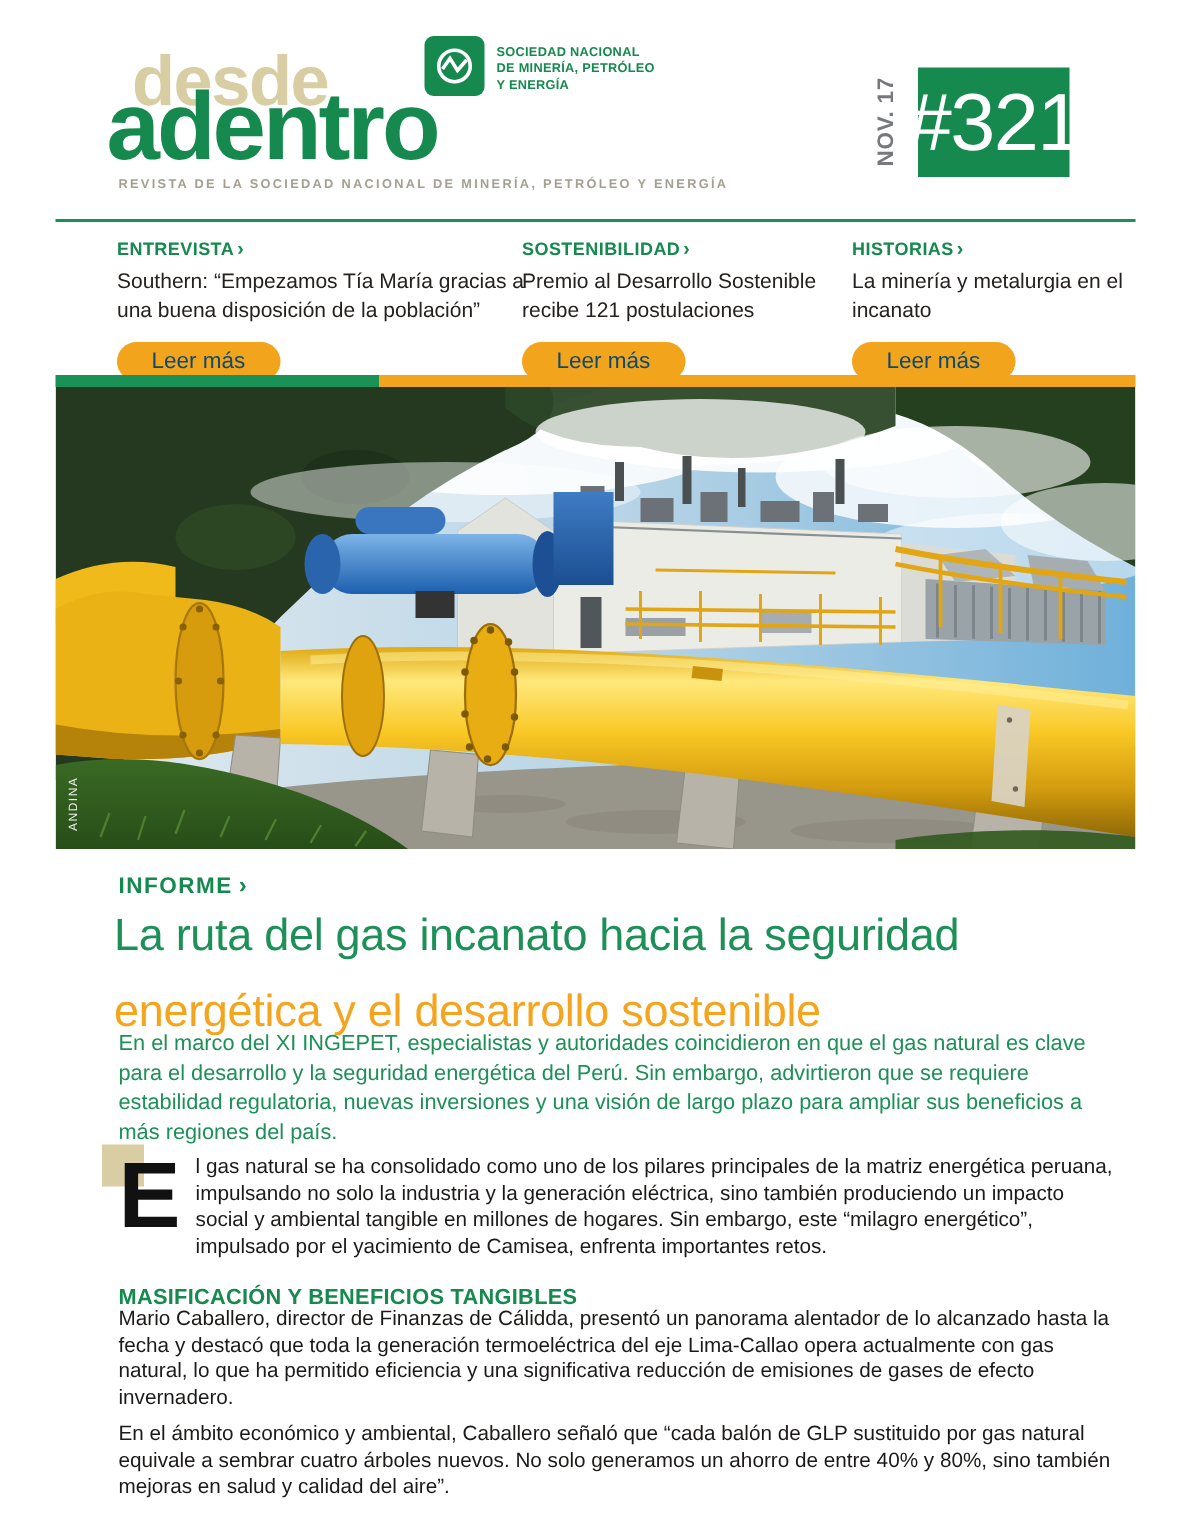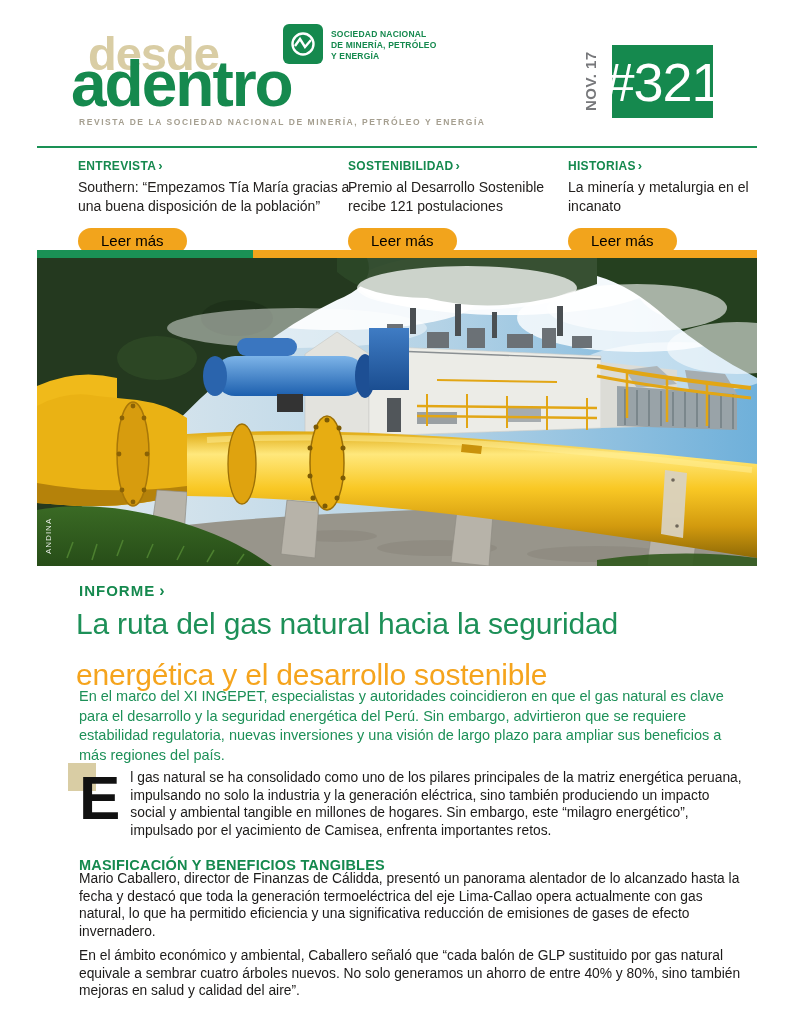--- a/index.html
+++ b/index.html
@@ -30,21 +30,21 @@
 
   
   .rule-green{position:absolute;left:37px;top:146px;width:720px;height:2px;background:#1a9155;}
   .teaser{position:absolute;top:158px;}
   .teaser-1{left:78px;width:278px;}
   .teaser-2{left:348px;width:232px;}
   .teaser-3{left:568px;width:190px;}
   .t-cat{font-size:12px;font-weight:bold;color:#15894e;letter-spacing:0.3px;}
   .t-chevron{font-weight:bold;margin-left:2px;font-size:13px;}
   .t-title{margin-top:5px;font-size:14px;line-height:18.5px;color:#24211f;height:40px;}
-  .t-btn{display:inline-block;margin-top:10px;background:#f2a41c;color:#000000;
+  .t-btn{display:inline-block;margin-top:10px;background:#f2a41c;color:#0c4a6e;
          font-size:15px;line-height:26px;height:26px;padding:0 23px;border-radius:13px;
          border:none;cursor:pointer;text-align:center;}
 
   
   .bar-duo{position:absolute;left:37px;top:250px;width:720px;height:8px;display:flex;}
   .bar-duo .seg-green{width:216px;height:8px;background:#1a9155;}
   .bar-duo .seg-orange{flex:1;height:8px;background:#f2a41c;}
   .hero{position:absolute;left:37px;top:258px;width:720px;height:308px;overflow:hidden;}
 
   
@@ -304,21 +304,21 @@
       </g>
       <path d="M560,308 L720,308 L720,300 C660,292 600,296 560,302 Z" fill="#31591d" opacity="0.9"></path>
 
       <text transform="translate(14,296) rotate(-90)" font-size="8" letter-spacing="1" fill="#ffffff" opacity="0.9" font-family="Liberation Sans, sans-serif">ANDINA</text>
     </svg>
   </div>
 
   <div class="kicker"><span>INFORME</span><span class="t-chevron">›</span></div>
 
   <h1 class="headline" style="margin:0;">
-    <div class="line-green">La ruta del gas natural hacia la seguridad</div>
+    <div class="line-green">La ruta del gas incanato hacia la seguridad</div>
     <div class="line-orange">energética y el desarrollo sostenible</div>
   </h1>
 
   <p class="lede" style="margin:0;">En el marco del XI INGEPET, especialistas y autoridades coincidieron en que el gas natural es clave para el desarrollo y la seguridad energética del Perú. Sin embargo, advirtieron que se requiere estabilidad regulatoria, nuevas inversiones y una visión de largo plazo para ampliar sus beneficios a más regiones del país.</p>
 
   <p class="body-p p1" style="margin:0;">
     <span class="dropcap-wrap">
       <span class="dropcap-square"></span>
       <span class="dropcap-letter">E</span>
     </span><span>l gas natural se ha consolidado como uno de los pilares principales de la matriz energética peruana, impulsando no solo la industria y la generación eléctrica, sino también produciendo un impacto social y ambiental tangible en millones de hogares. Sin embargo, este “milagro energético”, impulsado por el yacimiento de Camisea, enfrenta importantes retos.</span>

